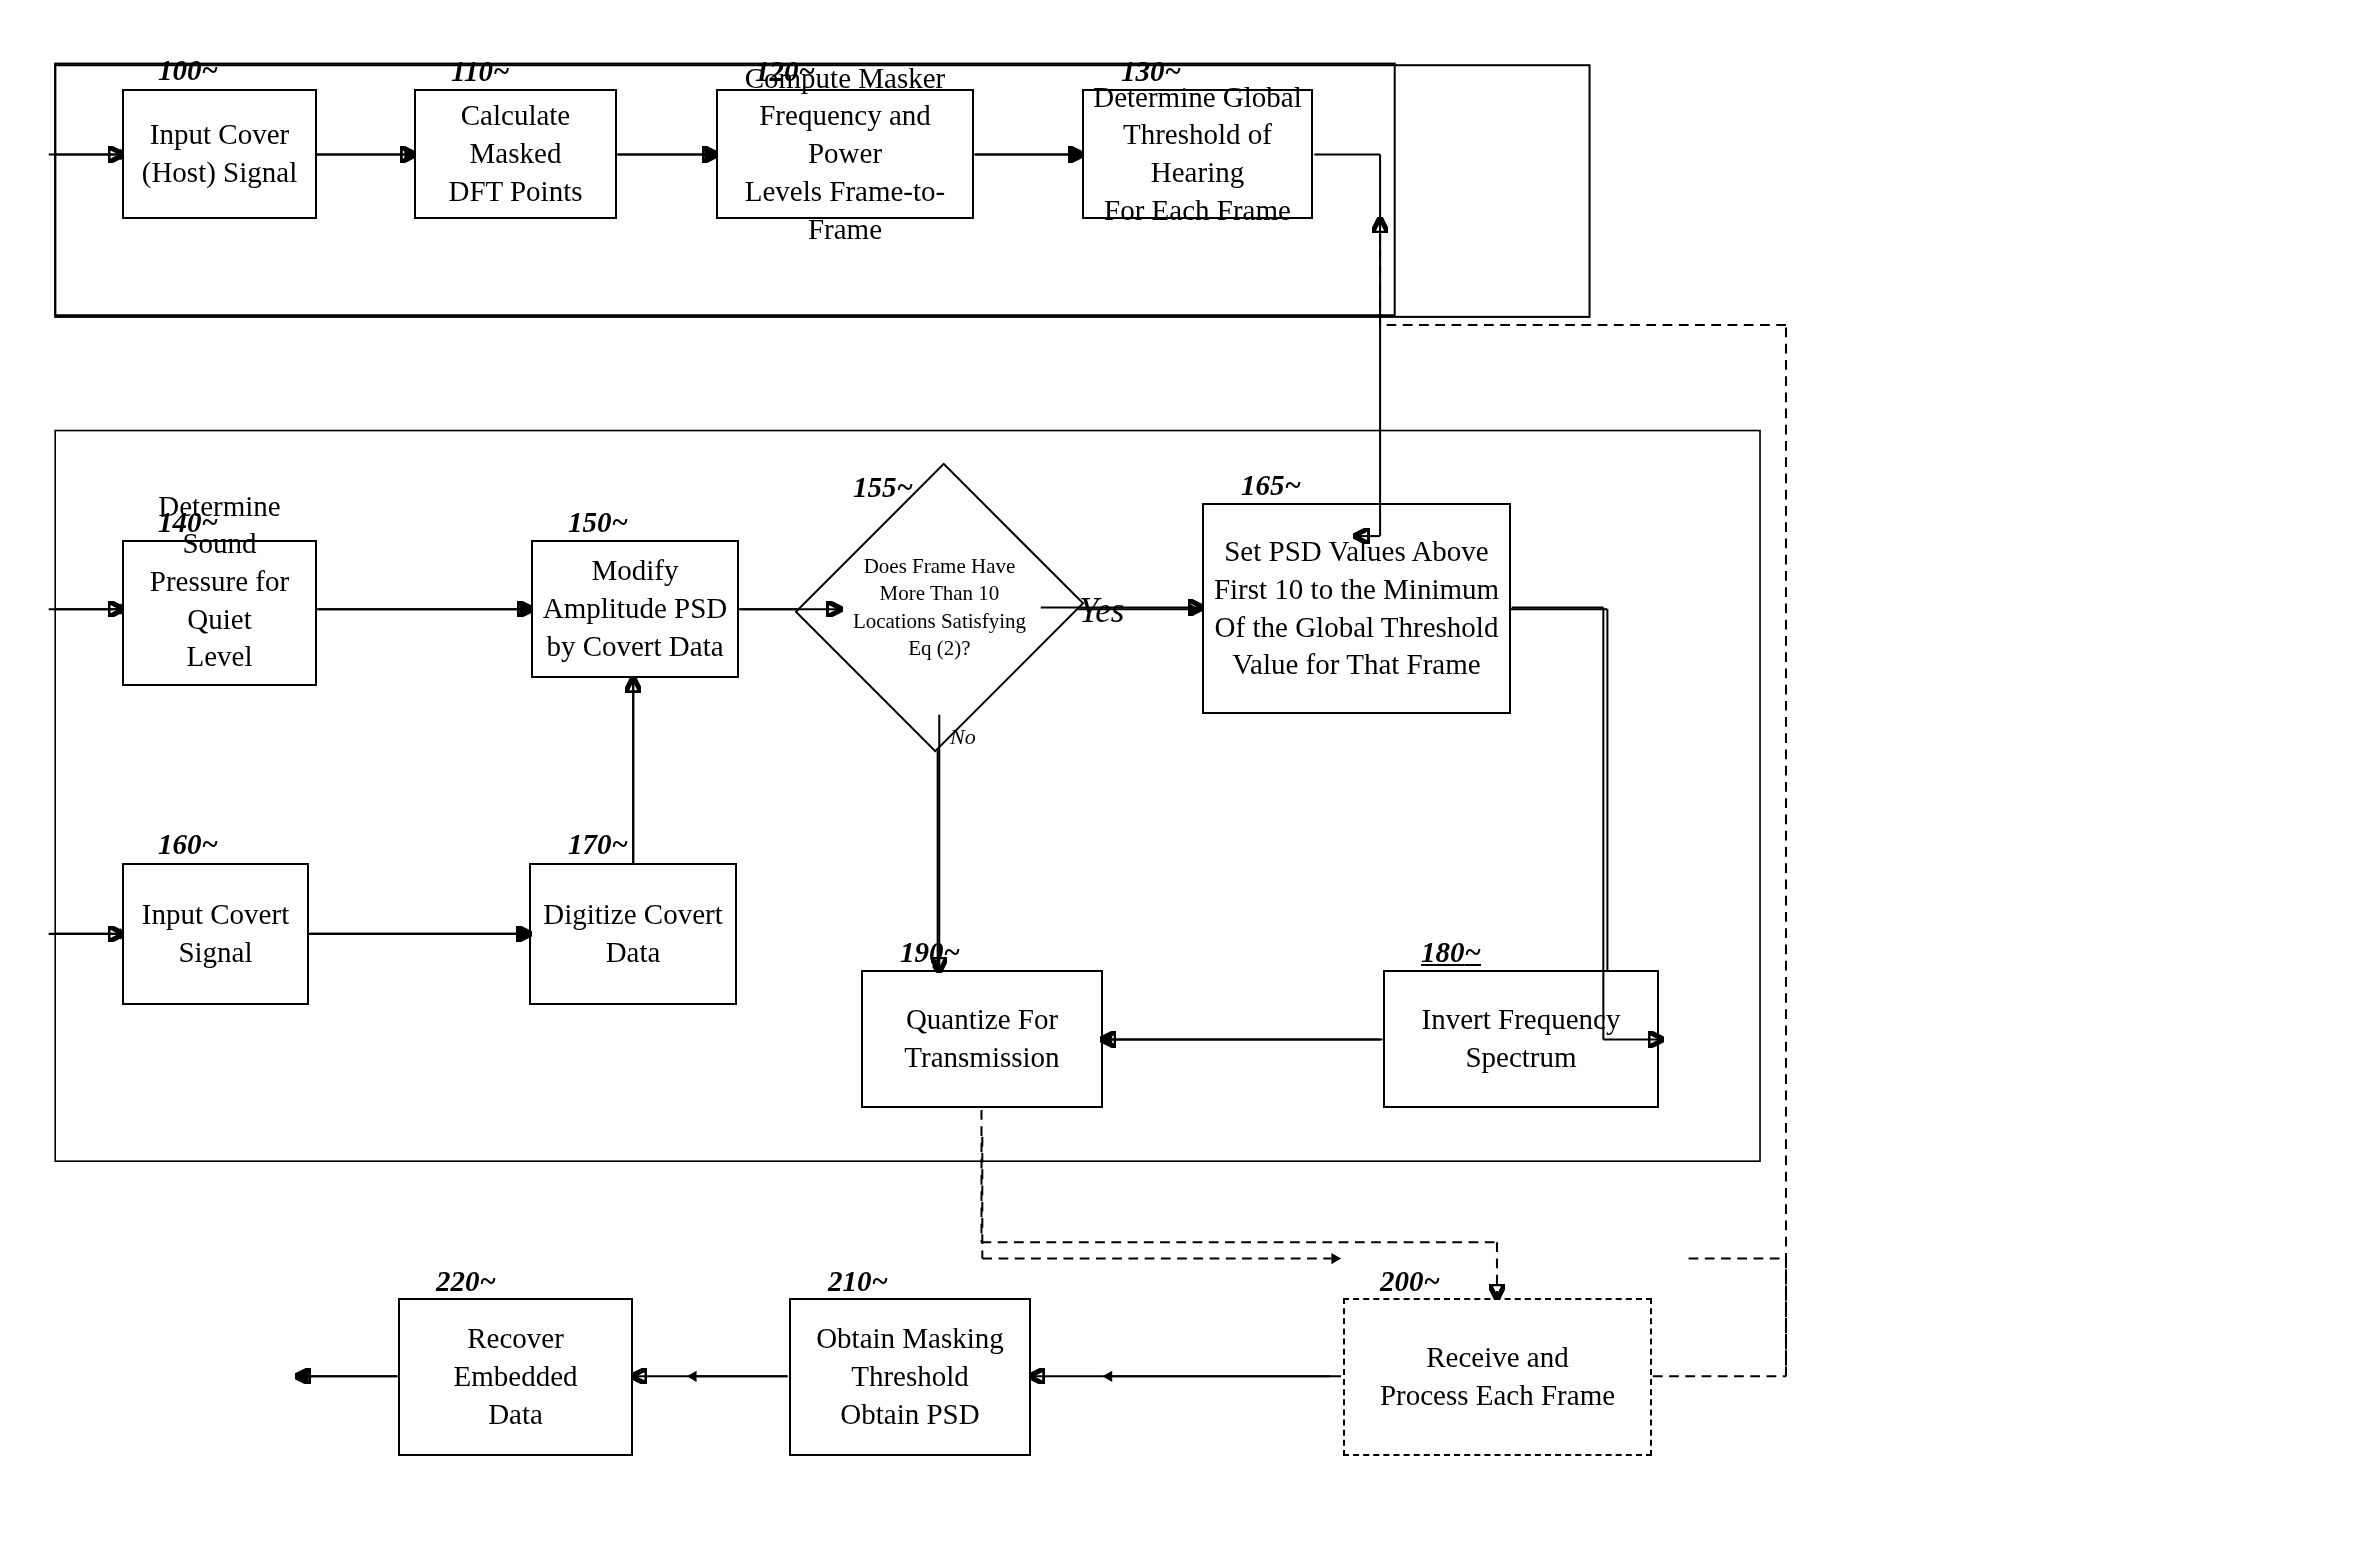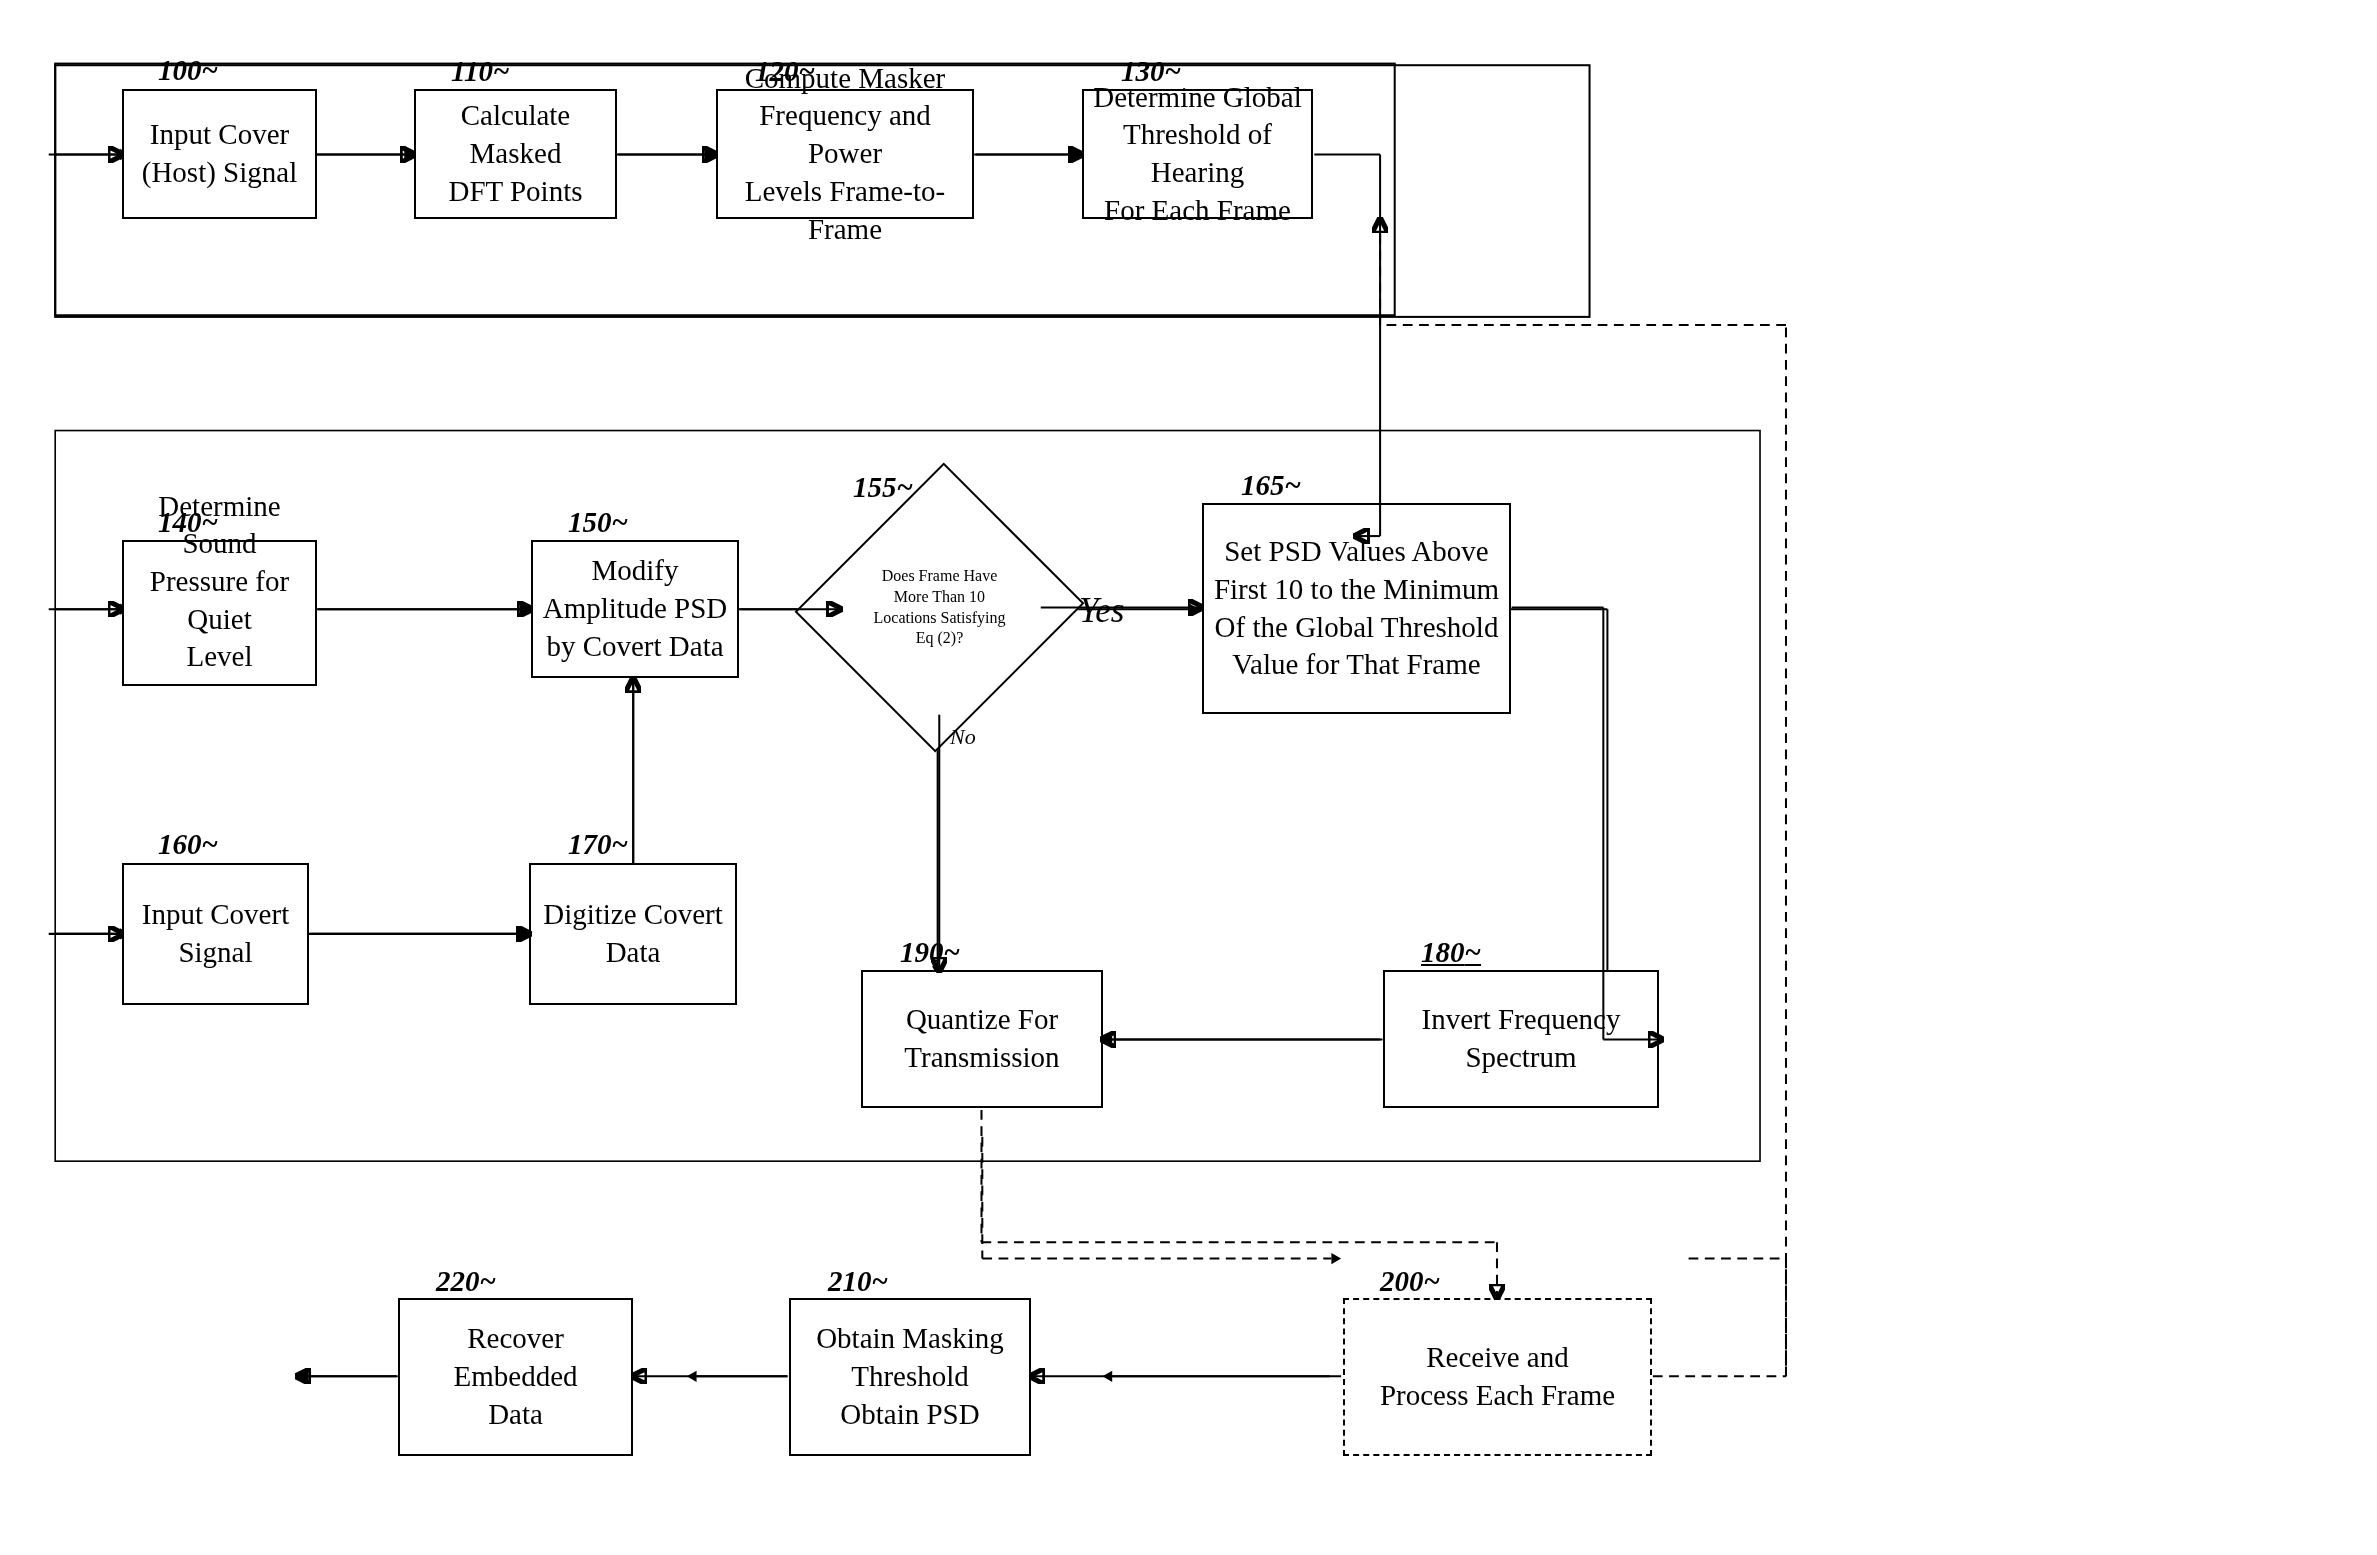--- a/index.html
+++ b/index.html
@@ -182,21 +182,21 @@
 
   <div class="box" style="left:531px; top:540px; width:208px; height:138px;">
     <span>Modify Amplitude PSD<br>by Covert Data</span>
   </div>
   <div class="label" style="left:568px; top:506px;">
     <span>150</span>~
   </div>
 
   <div class="diamond" style="left:840px; top:502px; width:199px; height:211px;">
     <div class="diamond-inner"></div>
-    <div class="diamond-text" style="font-size:16px; line-height:1.3;">
+    <div class="diamond-text" style="font-size:21px; line-height:1.3;">
       Does Frame Have<br>More Than 10<br>Locations Satisfying<br>Eq (2)?
     </div>
   </div>
   <div class="label" style="left:853px; top:471px;">
     <span>155</span>~
   </div>
 
   <div style="position:absolute; left:1047px; top:591px; font-size:35px; font-style:italic;margin-left:32px;">Yes</div>
 
   <div style="position:absolute; left:950px; top:724px; font-size:22px; font-style:italic;">No</div>

